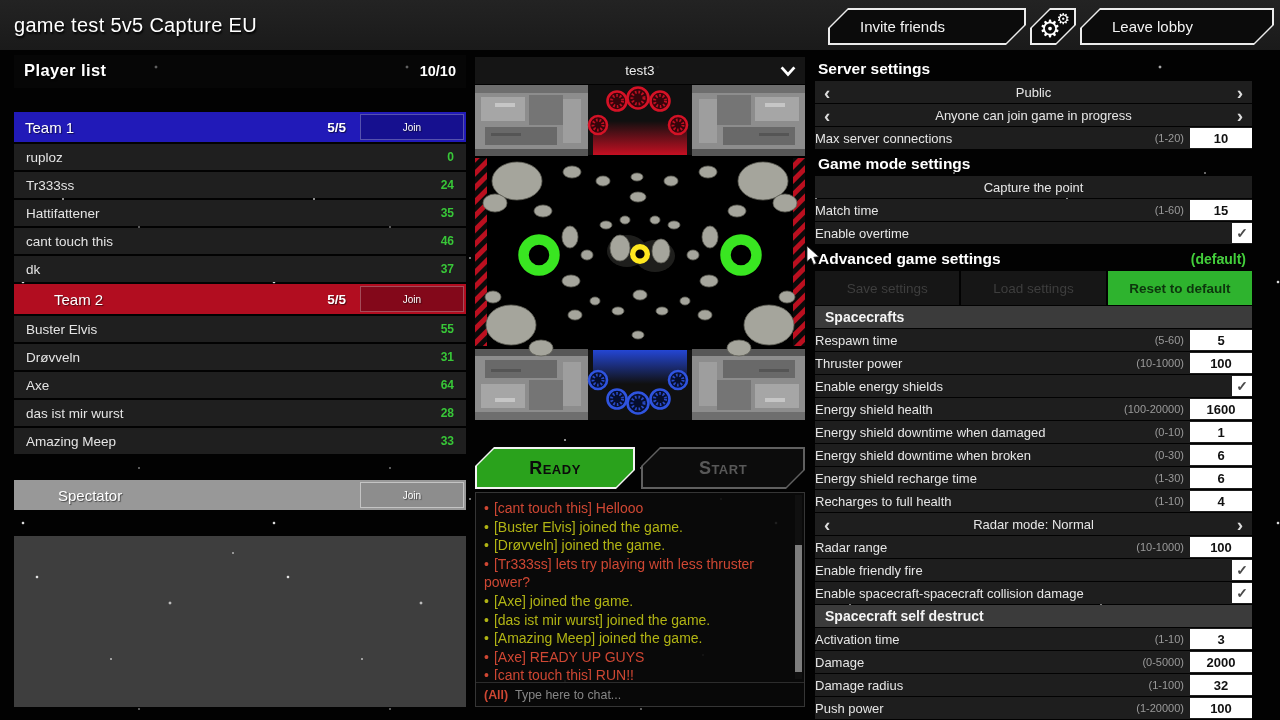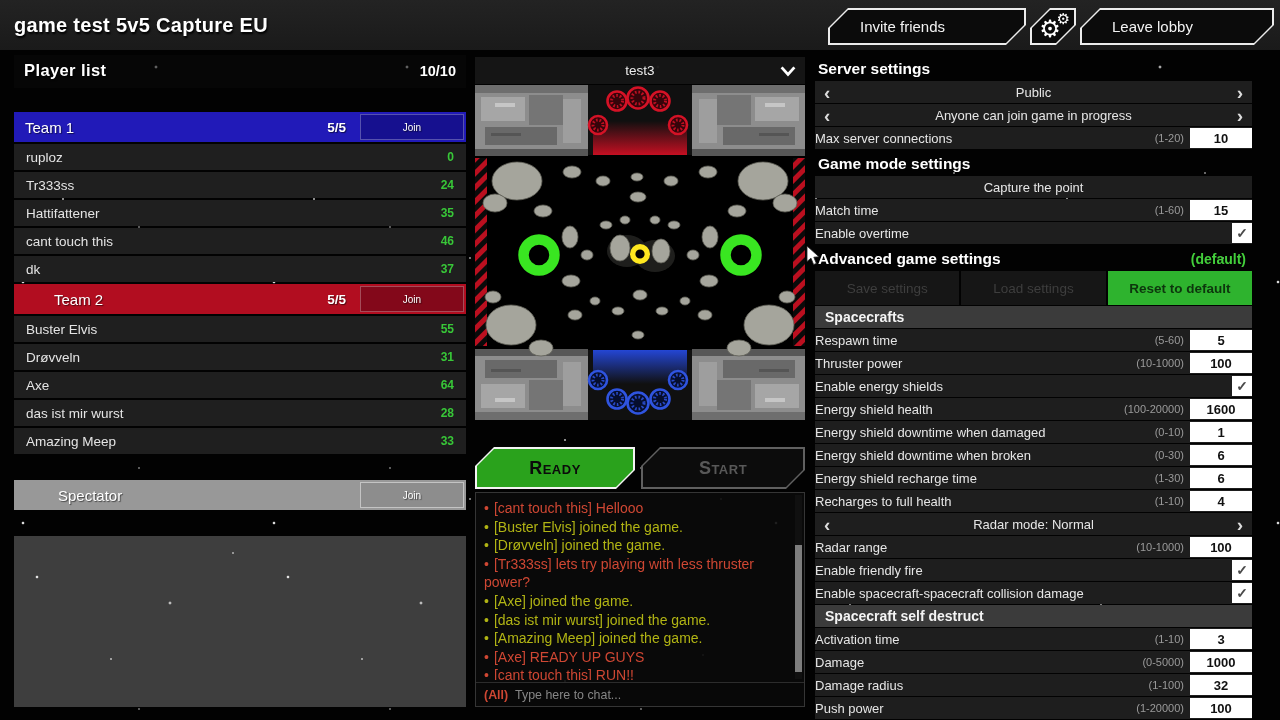--- a/index.html
+++ b/index.html
@@ -16,21 +16,21 @@
       radial-gradient(circle at 97px 123px, rgba(255,255,255,.5) 0, rgba(255,255,255,.5) .8px, transparent 1.5px),
       radial-gradient(circle at 156px 67px, rgba(255,255,255,.65) 0, rgba(255,255,255,.65) 1px, transparent 1.8px),
       radial-gradient(circle at 201px 173px, rgba(255,255,255,.4) 0, rgba(255,255,255,.4) .8px, transparent 1.4px),
       radial-gradient(circle at 63px 199px, rgba(255,255,255,.55) 0, rgba(255,255,255,.55) .8px, transparent 1.5px),
       radial-gradient(circle at 139px 227px, rgba(255,255,255,.35) 0, rgba(255,255,255,.35) .8px, transparent 1.4px),
       radial-gradient(circle at 219px 17px, rgba(255,255,255,.45) 0, rgba(255,255,255,.45) .8px, transparent 1.4px);
     background-size:251px 241px;
   }
   
   #topbar{position:absolute;left:0;top:0;width:1280px;height:50px;background:linear-gradient(#232323,#1a1a1a);}
-  .tb-title{position:absolute;left:14px;top:14px;font-size:20px;font-weight:700;letter-spacing:.3px;text-shadow:1px 2px 2px #000;}
+  .tb-title{position:absolute;left:14px;top:14px;font-size:20px;font-weight:400;letter-spacing:.3px;text-shadow:1px 2px 2px #000;}
   .tb-btns{position:absolute;right:6px;top:8px;height:37px;display:flex;gap:4px;}
   .hexbtn{position:relative;height:37px;}
   .hexbtn .oline{position:absolute;inset:0;background:#ececec;
     clip-path:polygon(20px 0,100% 0,100% calc(100% - 20px),calc(100% - 20px) 100%,0 100%,0 20px);}
   .hexbtn .ifill{position:absolute;inset:2px;background:#0b0b0b;
     clip-path:polygon(18px 0,100% 0,100% calc(100% - 18px),calc(100% - 18px) 100%,0 100%,0 18px);}
   .hexbtn .lbl{position:relative;z-index:2;display:flex;align-items:center;height:100%;padding-left:32px;font-size:15px;color:#f2f2f2;}
   #invite-btn{width:198px;}
   #gear-btn{width:46px;}
   #leave-btn{width:194px;}
@@ -468,21 +468,21 @@
       <span>Spacecraft self destruct</span>
     </div>
     <div class="s-row">
       <span>Activation time</span>
       <span class="s-range">(1-10)</span>
       <div class="num-box">3</div>
     </div>
     <div class="s-row">
       <span>Damage</span>
       <span class="s-range">(0-5000)</span>
-      <div class="num-box">1000</div>
+      <div class="num-box">2000</div>
     </div>
     <div class="s-row">
       <span>Damage radius</span>
       <span class="s-range">(1-100)</span>
       <div class="num-box">32</div>
     </div>
     <div class="s-row">
       <span>Push power</span>
       <span class="s-range">(1-20000)</span>
       <div class="num-box">100</div>

